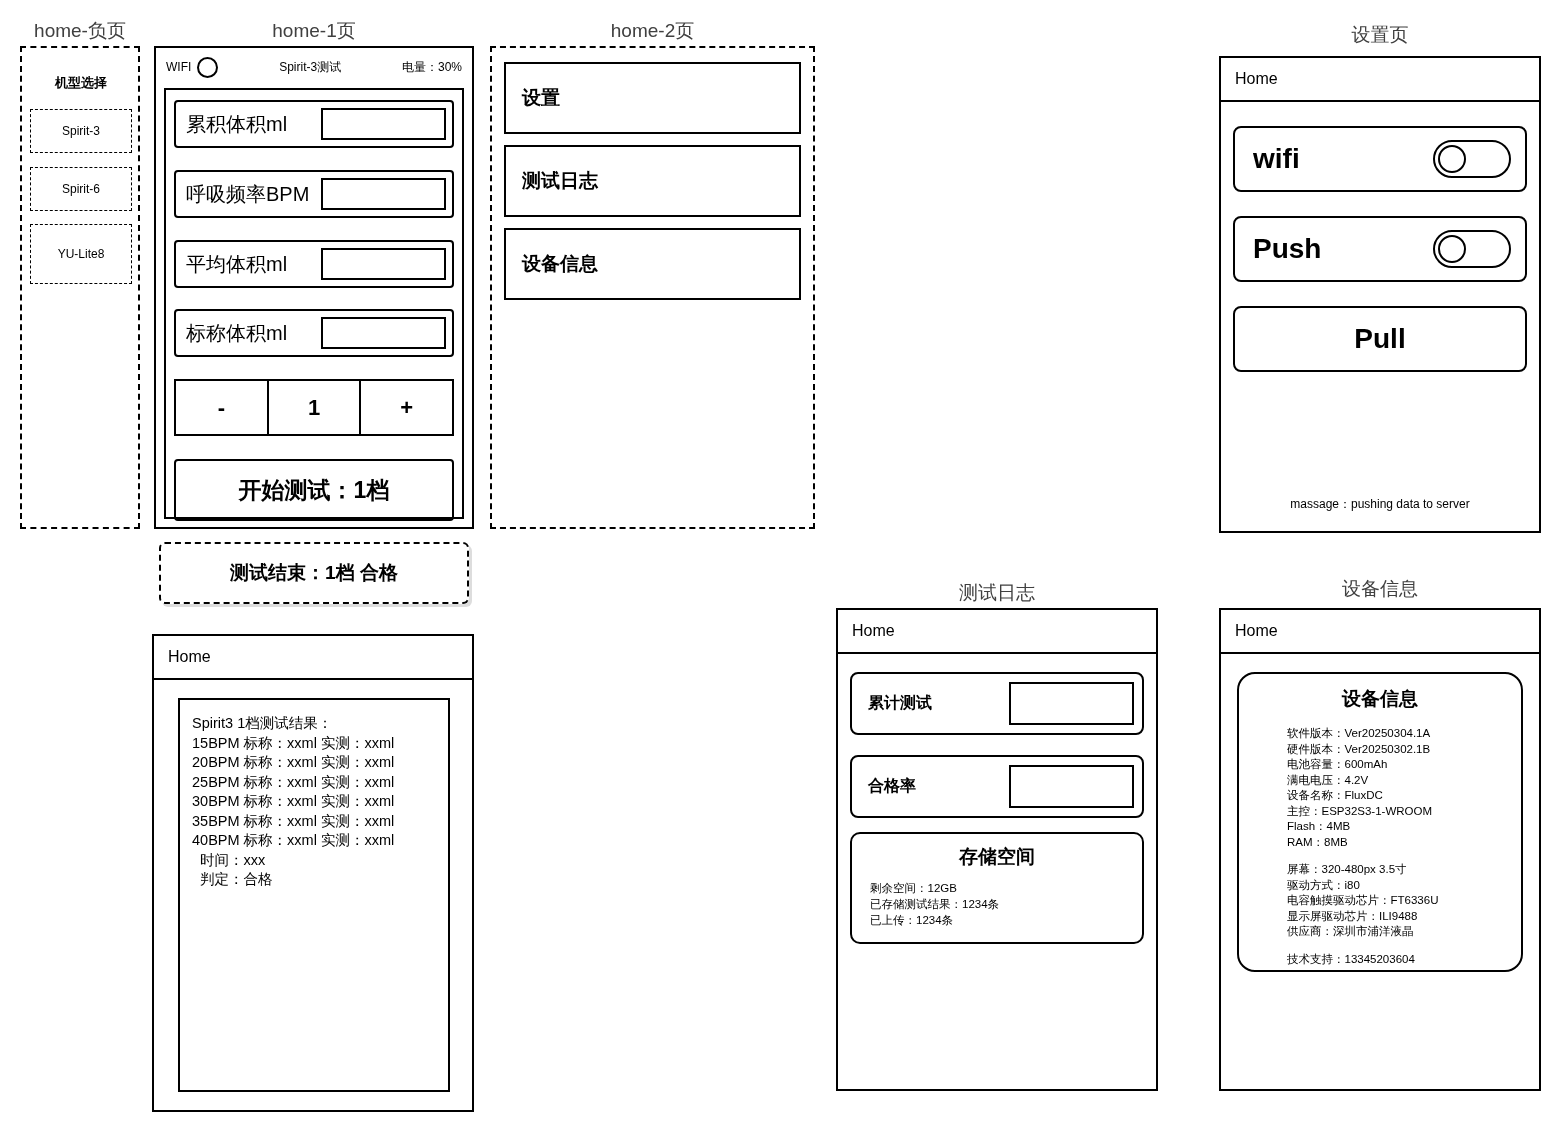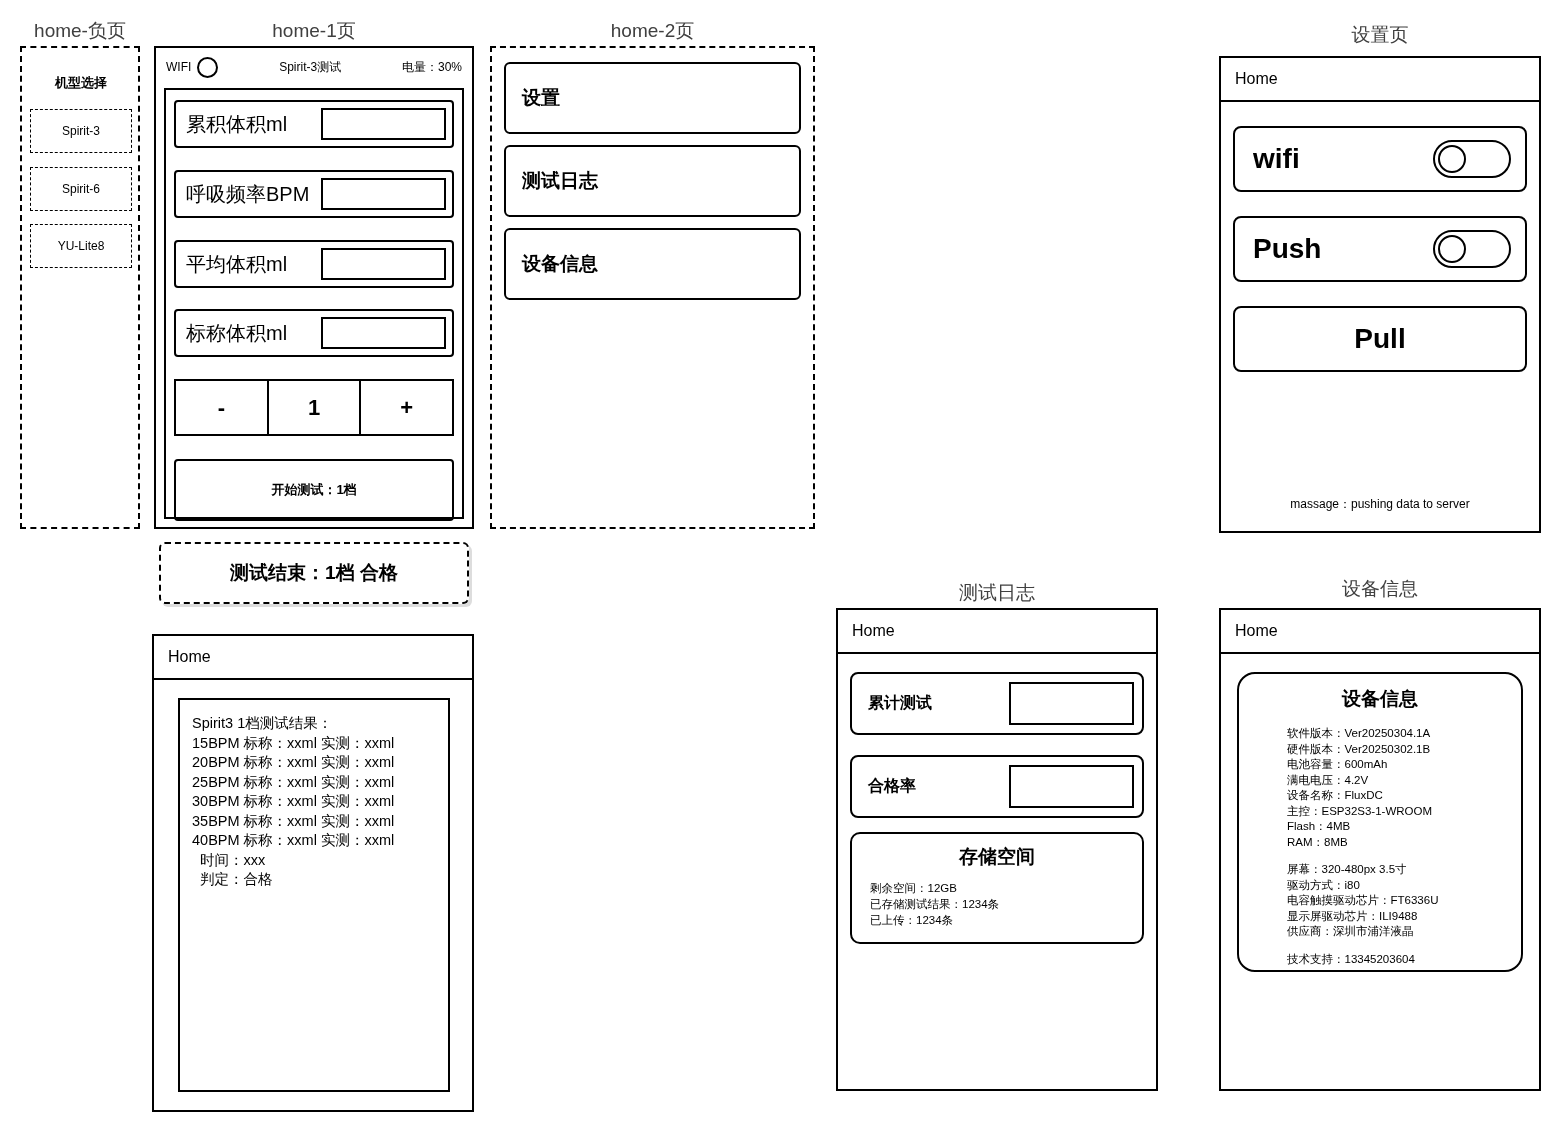--- a/index.html
+++ b/index.html
@@ -86,37 +86,37 @@
   }
   #stepper > div {
     flex: 1; display: flex; align-items: center; justify-content: center;
     font-size: 22px; font-weight: bold;
   }
   #stepper > div + div { border-left: 2px solid #000; }
   #start-test {
     position: absolute; left: 8px; right: 8px; height: 62px;
     border: 2px solid #000; box-sizing: border-box; border-radius: 4px;
     display: flex; align-items: center; justify-content: center;
-    font-size: 13px; font-weight: bold;
+    font-size: 23px; font-weight: bold;
   }
   #end-test {
     position: absolute; left: 159px; top: 542px; width: 310px; height: 62px;
     border: 2px dashed #000; border-radius: 6px; box-sizing: border-box;
     display: flex; align-items: center; justify-content: center;
     font-size: 19px; font-weight: bold; background: #fff;
     box-shadow: 3px 3px 0 #dddddd;
   }
 
   
   #home2 {
     left: 490px; top: 46px; width: 325px; height: 483px;
   }
   .menu-item {
     position: absolute; left: 12px; right: 12px; height: 72px;
-    border: 2px solid #000; box-sizing: border-box; border-radius: 6px;
+    border: 2px solid #000; box-sizing: border-box; border-radius: 0;
     display: flex; align-items: center;
     font-size: 19px; font-weight: bold; padding-left: 16px;
   }
 
   
   .phone {
     position: absolute; box-sizing: border-box; border: 2px solid #000;
     background: #fff;
   }
   .phone-head {
@@ -213,21 +213,21 @@
 <div class="panel-title" style="left:154px; top:18px; width:320px;">home-1页</div>
 <div class="panel-title" style="left:490px; top:18px; width:325px;">home-2页</div>
 <div class="panel-title" style="left:1219px; top:22px; width:322px;">设置页</div>
 <div class="panel-title" style="left:836px; top:580px; width:322px;">测试日志</div>
 <div class="panel-title" style="left:1219px; top:576px; width:322px;">设备信息</div>
 
 <div id="neg-page" class="frame dashed">
   <div class="model-box head" style="top:20px; height:30px;">机型选择</div>
   <div class="model-box" style="top:61px; height:44px;">Spirit-3</div>
   <div class="model-box" style="top:119px; height:44px;">Spirit-6</div>
-  <div class="model-box" style="top:176px; height:44px;">YU-Lite8</div>
+  <div class="model-box" style="top:176px; height:60px;">YU-Lite8</div>
 </div>
 
 <div id="home1" class="frame">
   <div id="status-bar">
     <span class="wifi-label">WIFI</span>
     <span id="wifi-circle"></span>
     <span id="status-title">Spirit-3测试</span>
     <span id="battery-label">电量：30%</span>
   </div>
   <div id="home1-inner">

